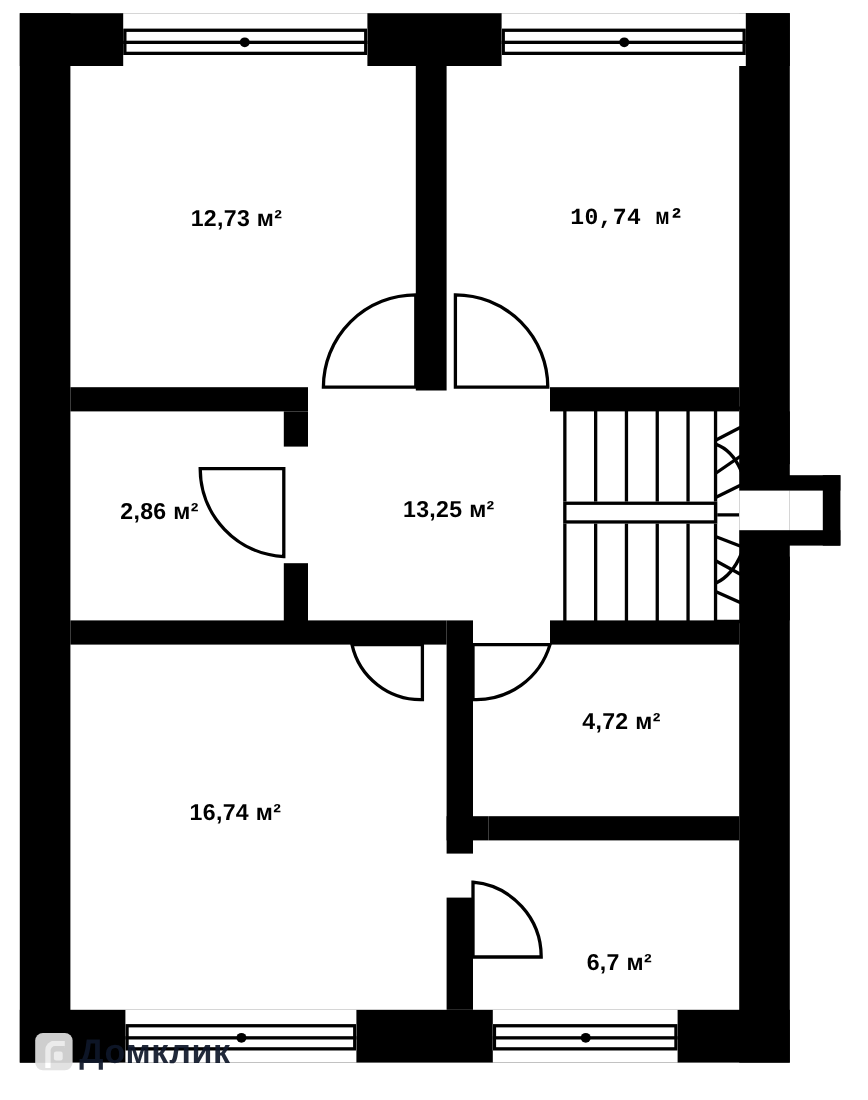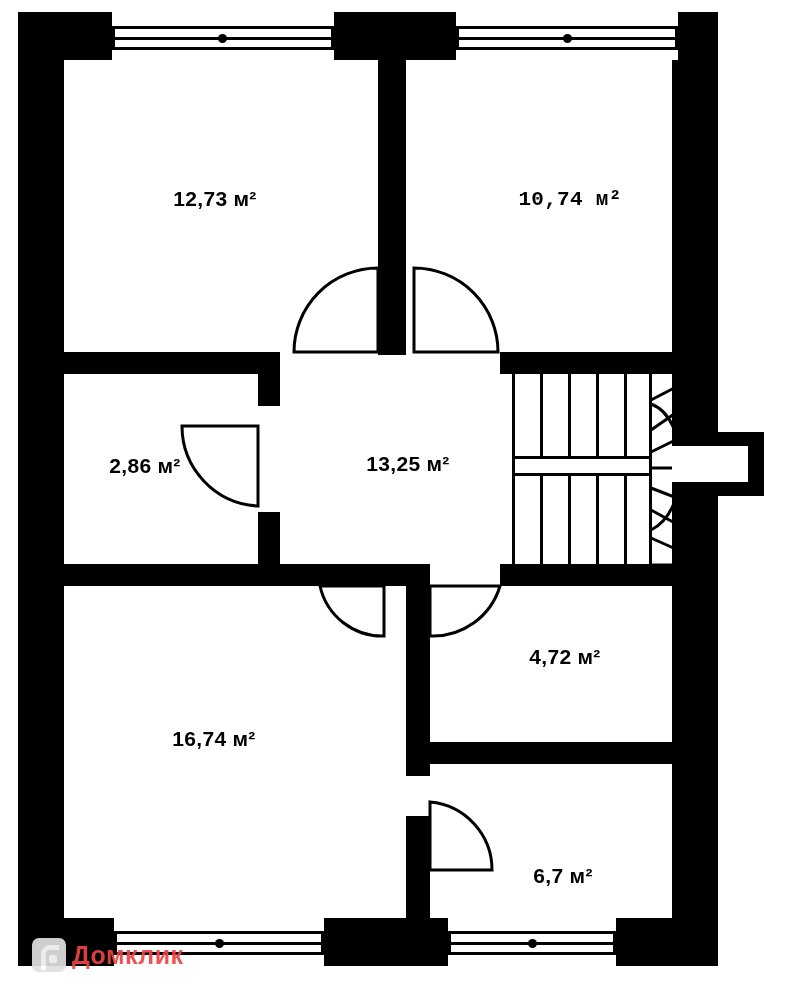--- a/index.html
+++ b/index.html
@@ -92,23 +92,23 @@
   }
   .logo-mark::after {
     content: "";
     position: absolute;
     left: 17px; top: 17px;
     width: 8px; height: 8px;
     background: #ffffff;
     border-radius: 2px;
   }
   .logo-text {
-    font-size: 25px;
+    font-size: 31px;
     font-weight: bold;
-    color: #ef4444;
+    color: #0f172a;
     letter-spacing: 0.5px;
   }
 </style>
 </head>
 <body>
 
 <div id="plan">
 
   <div class="wall" style="left:18px; top:12px; width:700px; height:48px;"></div>
   <div class="wall" style="left:18px; top:918px; width:700px; height:48px;"></div>

